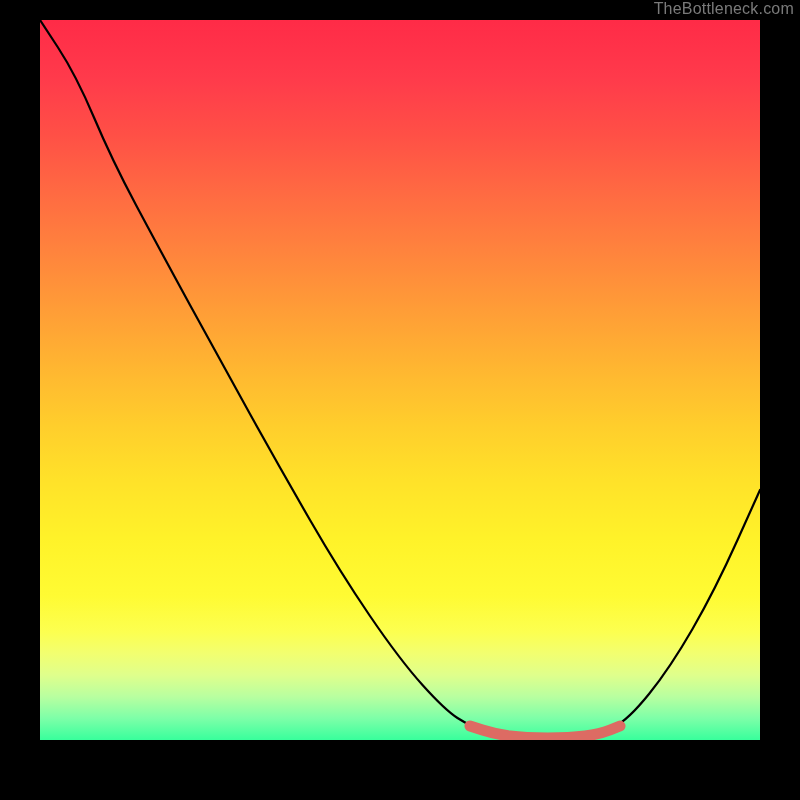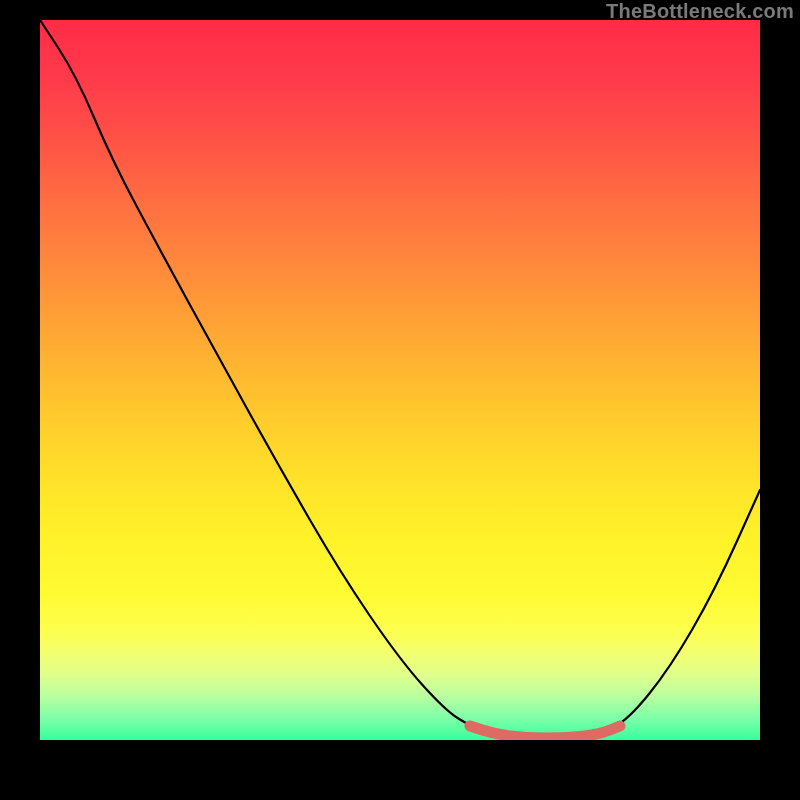--- a/index.html
+++ b/index.html
@@ -63,22 +63,22 @@
     stroke: #dd6b63;
     stroke-width: 11;
     stroke-linecap: round;
     stroke-linejoin: round;
   }
   .watermark {
     position: absolute;
     top: 0px;
     right: 6px;
     color: #7a7a7a;
-    font-size: 20px;
-    font-weight: 700;
+    font-size: 16px;
+    font-weight: 400;
     letter-spacing: 0.2px;
   }
 </style>
 </head>
 <body>
 
 <div class="container">
   <div class="watermark">TheBottleneck.com</div>
   <div class="plot-area">
     <svg class="plot-svg" viewBox="0 0 720 720" preserveAspectRatio="none">

